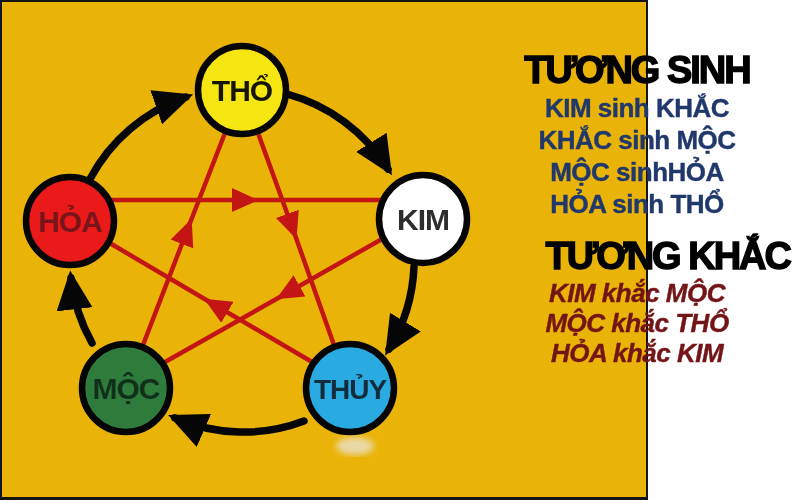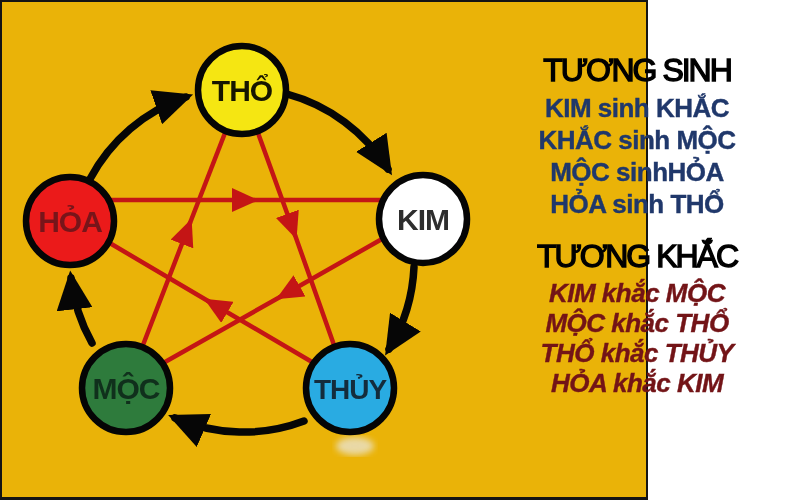--- a/index.html
+++ b/index.html
@@ -29,38 +29,38 @@
   }
   .legend-panel {
     position: absolute;
     left: 482px; top: 0;
     width: 306px; height: 500px;
     padding-top: 46px;
     box-sizing: border-box;
     text-align: center;
   }
   .legend-title {
-    font-size: 32px;
+    font-size: 38px;
     line-height: 44px;
-    font-weight: normal;
+    font-weight: bold;
     color: #000000;
     letter-spacing: -2px;
     -webkit-text-stroke: 1.4px #000000;
     white-space: nowrap;
   }
   .legend-item {
     font-size: 26px;
     font-weight: bold;
     letter-spacing: -0.5px;
     -webkit-text-stroke: 0.4px;
     white-space: nowrap;
   }
   .sinh-item { color: #20386B; line-height: 32px; }
   .khac-item { color: #731417; line-height: 30px; font-style: italic; }
-  .khac-title { margin-top: 14px; }
+  .khac-title { margin-top: 14px; text-align: right; }
 </style>
 </head>
 <body>
 
 <div class="stage">
 
   <svg class="diagram-svg" width="490" height="500" viewBox="0 0 490 500">
     <defs>
       <marker id="mBlack" markerUnits="strokeWidth" markerWidth="5.2" markerHeight="4.8" refX="4.2" refY="2.4" orient="auto">
         <polygon points="0,0 5.2,2.4 0,4.8" fill="#060606"></polygon>
@@ -129,17 +129,16 @@
   <div class="legend-panel">
     <div class="legend-title sinh-title">TƯƠNG SINH</div>
     <div class="legend-item sinh-item">KIM sinh KHẮC</div>
     <div class="legend-item sinh-item">KHẮC sinh MỘC</div>
     <div class="legend-item sinh-item">MỘC sinhHỎA</div>
     <div class="legend-item sinh-item">HỎA sinh THỔ</div>
 
     <div class="legend-title khac-title">TƯƠNG KHẮC</div>
     <div class="legend-item khac-item">KIM khắc MỘC</div>
     <div class="legend-item khac-item">MỘC khắc THỔ</div>
-    <div class="legend-item khac-item">THỔ khắc THỦY</div>
     <div class="legend-item khac-item">HỎA khắc KIM</div>
   </div>
 
 </div>
 
 </body></html>

